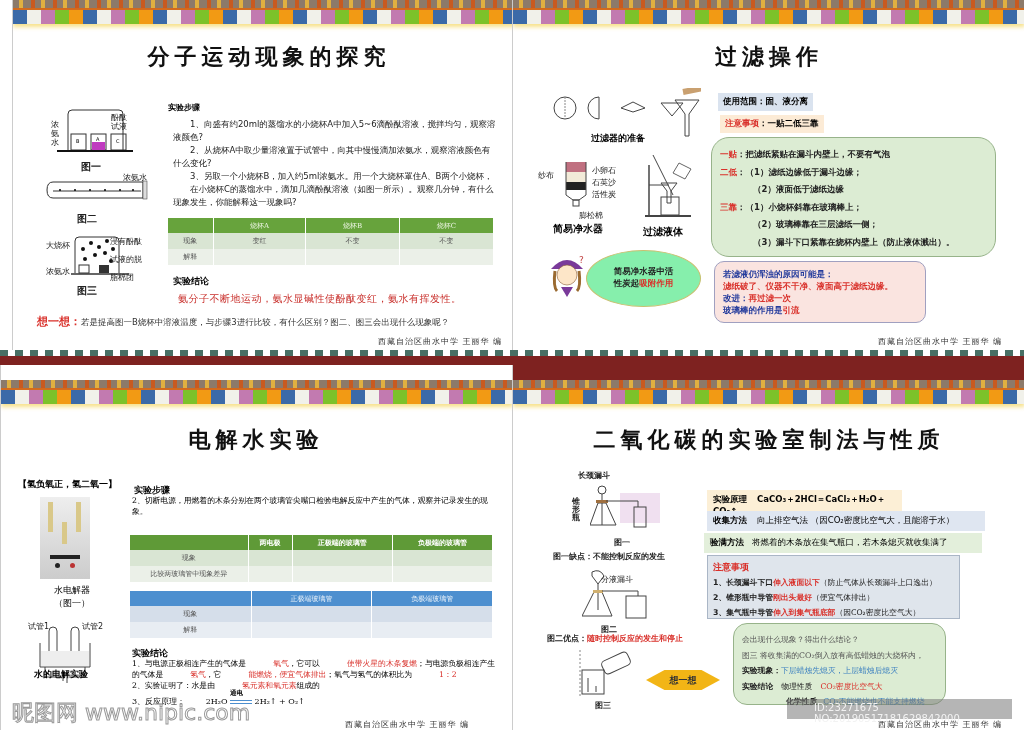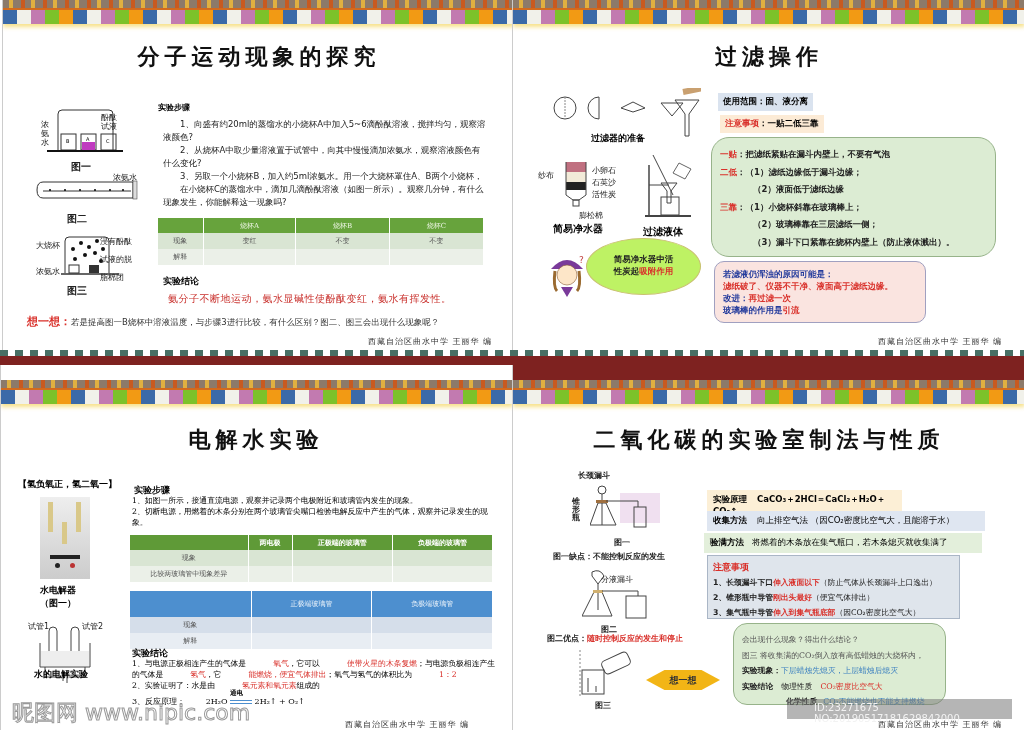--- a/index.html
+++ b/index.html
@@ -1,18 +1,18 @@
 <!DOCTYPE html>
 <html><head>
 <meta charset="utf-8">
 <style>
   * { box-sizing: border-box; margin: 0; padding: 0; }
   body { width: 1024px; height: 730px; overflow: hidden; background: #fff; font-family: "DejaVu Sans", "Liberation Sans", sans-serif; position: relative; }
   .panel { position: absolute; width: 512px; height: 365px; background: #fff; border-left: 1px solid #ccc; overflow: hidden; }
-  .p1 { left: 2px; top: 0; } .p2 { left: 512px; top: 0; } .p3 { left: 0; top: 365px; } .p4 { left: 512px; top: 365px; }
+  .p1 { left: 12px; top: 0; } .p2 { left: 512px; top: 0; } .p3 { left: 0; top: 365px; } .p4 { left: 512px; top: 365px; }
 
   .border-top { position: absolute; left: 0; top: 0; width: 512px; height: 26px; }
   .border-top .strip1 { height: 10px; background: repeating-linear-gradient(90deg, #8c7a6a 0 6px, #e0b040 6px 10px, #8c7a6a 10px 18px, #c85a20 18px 22px); border-bottom: 2px solid #d2691e; }
   .border-top .strip2 { height: 14px; background: repeating-linear-gradient(90deg, #3b6aa8 0 14px, #f1f1ea 14px 28px, #c27ab0 28px 42px, #7cc22a 42px 56px, #f29a14 56px 70px); box-shadow: 0 3px 4px rgba(240,200,40,0.55); }
 
   .bottom-band { position: absolute; left: 0; top: 350px; width: 1024px; height: 30px; background: #7e2220; }
   .bottom-band .beads { height: 6px; background: repeating-radial-gradient(circle at 50% 50%, #3e6f63 0 2px, transparent 3px); background: repeating-linear-gradient(90deg, #486f64 0 8px, #fff 8px 15px); }
 
   .title { position: absolute; left: 0; width: 512px; top: 42px; text-align: center; font-size: 22px; font-weight: bold; letter-spacing: 5px; color: #111; }
   .footer { position: absolute; right: 22px; bottom: 8px; font-size: 8px; color: #333; letter-spacing: 1px; font-family: "DejaVu Serif", serif; }
@@ -32,32 +32,32 @@
   .concl-head { position: absolute; left: 160px; top: 275px; font-size: 9px; font-weight: bold; }
   .concl { position: absolute; left: 165px; top: 292px; font-size: 10px; color: #c9302c; letter-spacing: 0.5px; }
   .think { position: absolute; left: 24px; top: 314px; font-size: 8.5px; color: #333; }
   .think b { color: #d9312b; font-size: 11px; }
 
   
   .tag { position: absolute; font-size: 8.5px; font-weight: bold; padding: 3px 5px; }
   .green-box { position: absolute; left: 710px; top: 137px; width: 285px; height: 120px; background: #dcecd3; border: 1px solid #97b38a; border-radius: 18px; font-size: 8.5px; font-weight: bold; color: #222; padding: 8px 8px; line-height: 17.5px; }
   .green-box .k { color: #d9312b; }
   .pink-box { position: absolute; left: 713px; top: 261px; width: 212px; height: 62px; background: #fae4e0; border: 1px solid #a0a0c0; border-radius: 10px; font-size: 8.5px; font-weight: bold; color: #233a9c; padding: 6px 8px; line-height: 12px; }
-  .ellipse { position: absolute; left: 585px; top: 238px; width: 115px; height: 57px; background: #bef264; border: 1px solid #c9c070; border-radius: 50%; font-size: 8.5px; font-weight: bold; text-align: center; padding-top: 14px; line-height: 12px; color: #222; }
+  .ellipse { position: absolute; left: 585px; top: 250px; width: 115px; height: 57px; background: #86efac; border: 1px solid #c9c070; border-radius: 50%; font-size: 8.5px; font-weight: bold; text-align: center; padding-top: 14px; line-height: 12px; color: #222; }
 
   
   .bracket { position: absolute; left: 18px; top: 478px; font-size: 9px; font-weight: bold; font-family: "DejaVu Serif", serif; }
   .steps3-head { position: absolute; left: 134px; top: 484px; font-size: 9px; font-weight: bold; }
   .steps3 { position: absolute; left: 132px; top: 495px; width: 365px; font-size: 7.8px; line-height: 11px; font-family: "DejaVu Serif", serif; }
   table.t2 { position: absolute; left: 130px; top: 535px; width: 363px; border-collapse: collapse; font-size: 7px; font-family: "DejaVu Serif", serif; }
   table.t2 th { background: #5f9a37; color: #fff; height: 15px; border-right: 1px solid #fff; }
   table.t2 td { height: 16px; color: #555; text-align: center; border-right: 1px solid #fff; }
   table.t2 tr.r1 td { background: #d9e5d3; } table.t2 tr.r2 td { background: #ebf0e8; }
   table.t3 { position: absolute; left: 130px; top: 591px; width: 363px; border-collapse: collapse; font-size: 7px; font-family: "DejaVu Serif", serif; }
-  table.t3 th { background: #4d8fcf; color: #eaf2fa; height: 26px; font-weight: normal; border-right: 1px solid #fff; }
+  table.t3 th { background: #4d8fcf; color: #eaf2fa; height: 15px; font-weight: normal; border-right: 1px solid #fff; }
   table.t3 td { height: 16px; color: #555; text-align: center; border-right: 1px solid #fff; }
   table.t3 tr.r1 td { background: #d5deea; } table.t3 tr.r2 td { background: #e8edf3; }
   .concl3-head { position: absolute; left: 132px; top: 647px; font-size: 9px; font-weight: bold; }
   .concl3 { position: absolute; left: 132px; top: 658px; width: 370px; font-size: 7.8px; line-height: 11px; font-family: "DejaVu Serif", serif; }
   .concl3 .r { color: #d9312b; padding-left: 27px; }
   .react { position: absolute; left: 132px; top: 696px; font-size: 8px; font-family: "DejaVu Serif", serif; }
   .watermark { position: absolute; left: 12px; top: 698px; font-size: 22px; color: rgba(255,255,255,0.85); -webkit-text-stroke: 1px #999; font-family: "DejaVu Sans", sans-serif; }
 
   
   .row4 { position: absolute; font-size: 8.5px; padding: 4px 6px; font-weight: bold; }
@@ -260,41 +260,40 @@
 <div class="bracket">【氢负氧正，氢二氧一】</div>
 
 <div style="position:absolute;left:40px;top:497px;width:50px;height:82px;background:linear-gradient(#eee,#ccc)">
   <div style="position:absolute;left:8px;top:5px;width:5px;height:30px;background:#d9c889"></div>
   <div style="position:absolute;left:22px;top:25px;width:5px;height:22px;background:#d9c889"></div>
   <div style="position:absolute;left:36px;top:5px;width:5px;height:30px;background:#d9c889"></div>
   <div style="position:absolute;left:10px;top:58px;width:30px;height:4px;background:#222"></div>
   <div style="position:absolute;left:15px;top:66px;width:5px;height:5px;background:#222;border-radius:50%"></div>
   <div style="position:absolute;left:30px;top:66px;width:5px;height:5px;background:#b33;border-radius:50%"></div>
 </div>
-<div style="position:absolute;left:40px;top:584px;font-size:9px;font-weight:bold;text-align:left;width:50px">
+<div style="position:absolute;left:40px;top:584px;font-size:9px;font-weight:normal;text-align:right;width:50px">
     <div>水电解器</div>
     <div>（图一）</div>
   </div>
 
 <svg style="left:35px;top:625px" width="60" height="58" viewBox="0 0 60 58">
   <rect x="14" y="2" width="8" height="32" rx="4" fill="none" stroke="#444"></rect>
   <rect x="36" y="2" width="8" height="32" rx="4" fill="none" stroke="#444"></rect>
   <path d="M5 18 V42 H55 V18" fill="none" stroke="#444"></path>
   <rect x="6" y="26" width="48" height="15" fill="#eee"></rect>
   <path d="M10 42 V52 H26 M34 52 H50 V42" stroke="#444" fill="none"></path>
   <line x1="28" y1="48" x2="28" y2="56" stroke="#444"></line>
     <line x1="32" y1="46" x2="32" y2="58" stroke="#444"></line>
 </svg>
 <div class="fig" style="left:28px;top:621px">试管1</div>
 <div class="fig" style="left:82px;top:621px">试管2</div>
 <div style="position:absolute;left:34px;top:668px;font-size:9px;font-weight:bold">水的电解实验</div>
 
 <div class="steps3-head">实验步骤</div>
 <div class="steps3">
-  <div>1、如图一所示，接通直流电源，观察并记录两个电极附近和玻璃管内发生的现象。</div>
   <div>2、切断电源，用燃着的木条分别在两个玻璃管尖嘴口检验电解反应中产生的气体，观察并记录发生的现象。</div>
 </div>
 
 <table class="t2">
   <tbody>
       <tr>
         <th style="width:118px"></th>
         <th>两电极</th>
         <th>正极端的玻璃管</th>
         <th>负极端的玻璃管</th>

